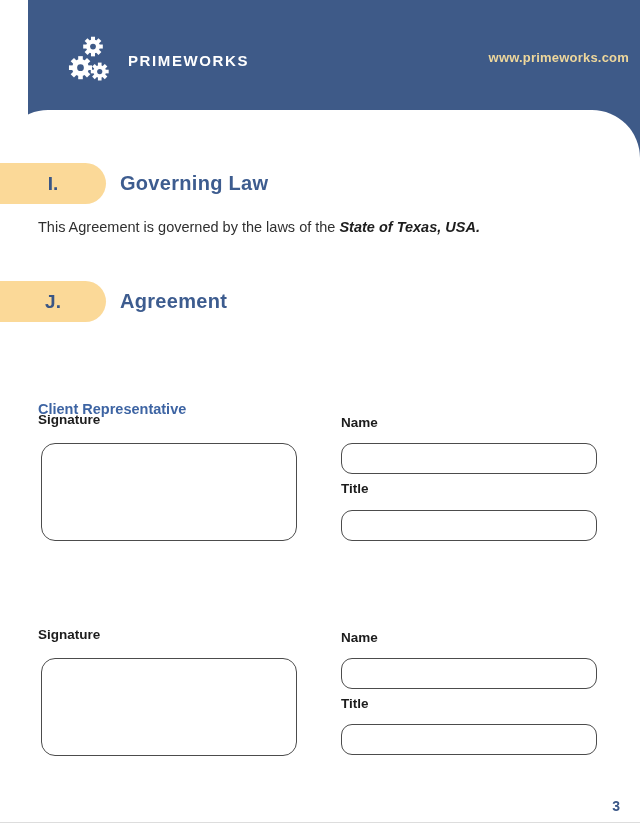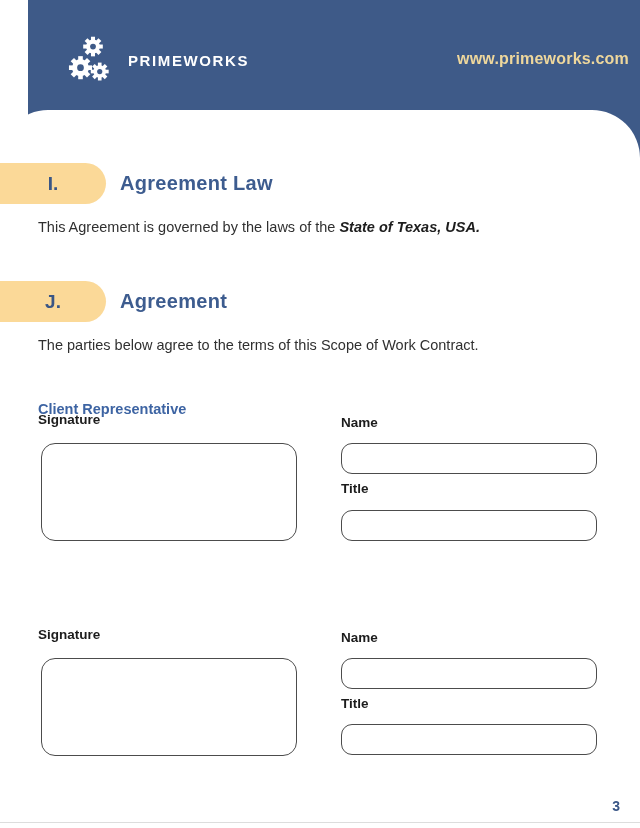--- a/index.html
+++ b/index.html
@@ -39,21 +39,21 @@
     color: #ffffff;
     font-weight: bold;
     font-size: 15px;
     letter-spacing: 1.6px;
   }
   .website {
     position: absolute;
     right: 39px; top: 50px;
     color: #eed79c;
     font-weight: bold;
-    font-size: 16px;
+    font-size: 13px;
     letter-spacing: 0.2px;
     cursor: pointer;
   }
   .pill {
     position: absolute;
     left: 0;
     width: 106px;
     height: 41px;
     background: #fbd998;
     border-radius: 0 21px 21px 0;
@@ -177,28 +177,27 @@
       <span class="brand">PRIMEWORKS</span>
     </div>
     <span class="website">www.primeworks.com</span>
   </div>
 
   <div class="card"></div>
 
   <div class="pill pill-i">
     <span>I.</span>
   </div>
-  <div class="section-title title-i">Agreement Law</div>
+  <div class="section-title title-i">Governing Law</div>
   <div class="para para-1"><span>This Agreement is governed by the laws of the </span><b>State of Texas, USA.</b></div>
 
   <div class="pill pill-j">
     <span>J.</span>
   </div>
   <div class="section-title title-j">Agreement</div>
-  <div class="para para-2"><span>The parties below agree to the terms of this Scope of Work Contract.</span><b></b></div>
 
   <div class="subheading sub-1">Client Representative</div>
   <div class="field-label" style="left:38px; top:412px;">Signature</div>
   <div class="sig-box" style="top:443px;"></div>
   <div class="field-label" style="left:341px; top:415px;">Name</div>
   <input class="field" style="top: 443px;" value="">
   <div class="field-label" style="left:341px; top:481px;">Title</div>
   <input class="field" style="top: 510px;" value="">
 
   <div class="field-label" style="left:38px; top:627px;">Signature</div>

